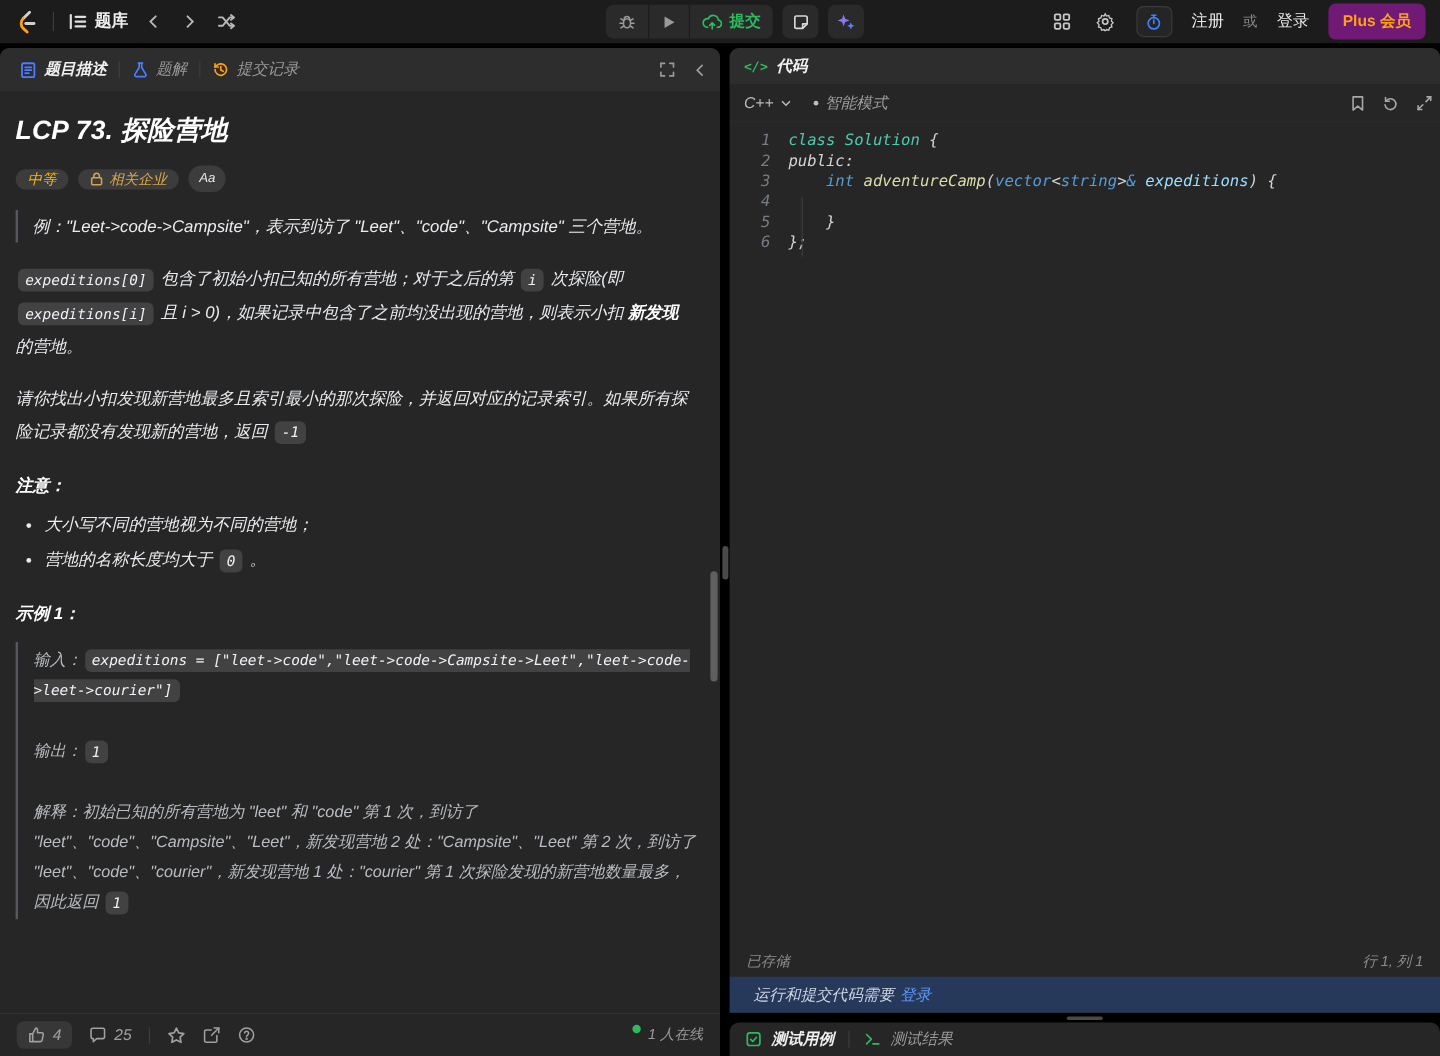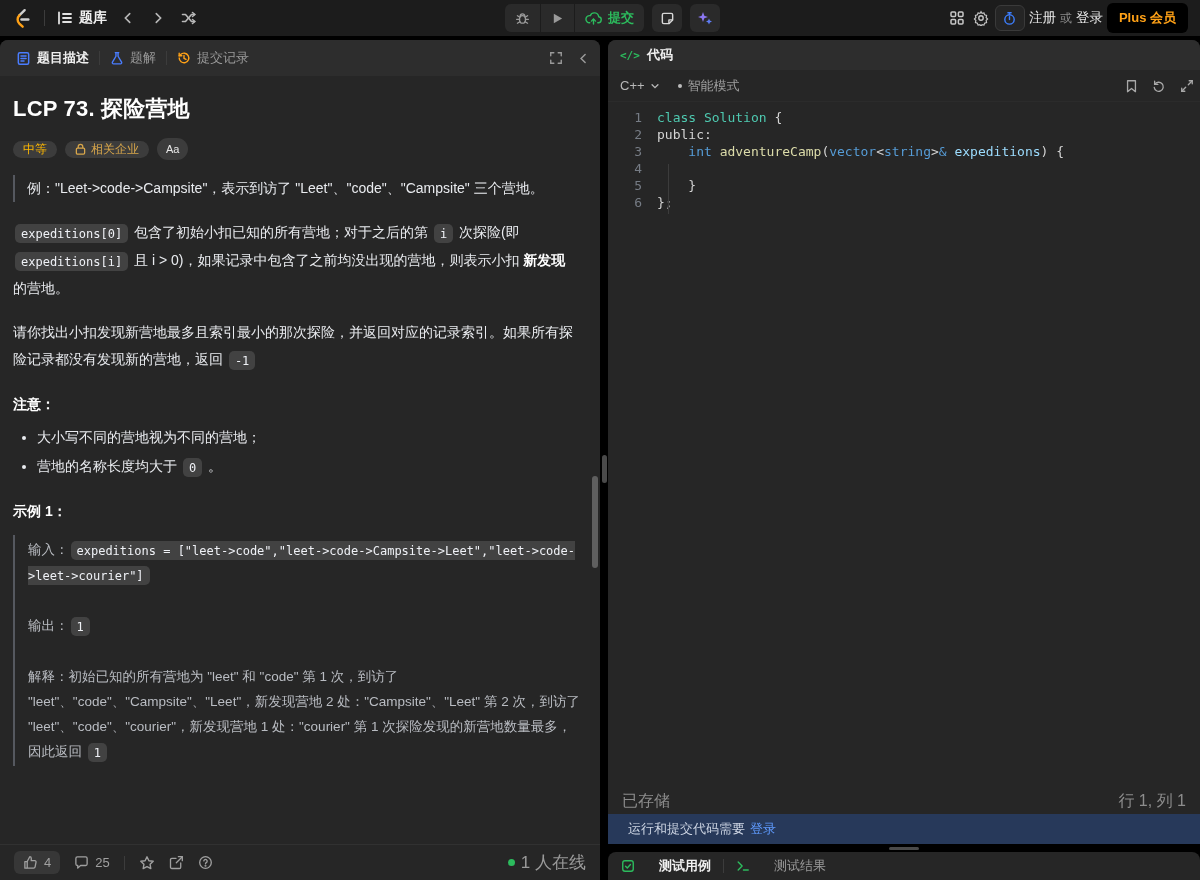--- a/index.html
+++ b/index.html
@@ -14,30 +14,30 @@
   .nav-problem-list { display:flex; align-items:center; gap:6px; cursor:pointer;text-align:center; }
   .nav-problem-list span { font-size:14px; font-weight:bold; color:#f0f0f0; }
   .nav-chev { color:#b8b8b8; display:flex; align-items:center; padding:2px; }
   .nav-center { position:absolute; left:505px; display:flex; align-items:center; gap:8px; }
   .run-group { display:flex; align-items:center; background:#2a2a2a; border-radius:6px; overflow:hidden; }
   .run-group .seg { display:flex; align-items:center; justify-content:center; height:28px; padding:0 10px; cursor:pointer; }
   .run-group .seg + .seg { border-left:1px solid #1c1c1c; }
   .submit-seg { color:#2cbb5d; font-size:13px; font-weight:bold; gap:6px; }
   .sq-btn { width:30px; height:28px; background:#2a2a2a; border-radius:6px; display:flex;
             align-items:center; justify-content:center; cursor:pointer; }
-  .nav-right { margin-left:auto; display:flex; align-items:center; gap:4px; }
+  .nav-right { margin-left:auto; display:flex; align-items:center; gap:16px; }
   .nav-right .txt { font-size:13.5px; color:#e8e8e8; cursor:pointer; }
   .nav-right .or { font-size:12px; color:#8a8a8a; }
   .timer-btn { width:30px; height:26px; border:1px solid #3a3a3a; background:#252525; border-radius:6px;
                display:flex; align-items:center; justify-content:center; cursor:pointer; }
-  .plus-pill { background:#000000; color:#ffa116; font-size:13px; font-weight:bold;
+  .plus-pill { background:#701a75; color:#ffa116; font-size:13px; font-weight:bold;
                padding:6px 12px; border-radius:6px; cursor:pointer; white-space:nowrap; }
 
   
-  .workspace { position:absolute; top:40px; left:0; right:0; bottom:0; display:flex; }
+  .workspace { position:absolute; top:40px; left:0; right:0; bottom:0; display:flex;font-style:italic; }
   .gap-v { width:8px; position:relative; }
   .gap-v .handle { position:absolute; left:1.5px; top:415px; width:5px; height:28px; background:#4a4a4a; border-radius:3px; }
 
   .panel { background:#262626; border-radius:8px 8px 0 0; display:flex; flex-direction:column; overflow:hidden; }
   .left-panel { width:600px; position:relative; }
   .right-col { width:592px; display:flex; flex-direction:column; }
 
   
   .tabbar { height:36px; background:#2d2d2d; display:flex; align-items:center; padding:0 10px; flex:none; }
   .tab { display:flex; align-items:center; gap:6px; padding:0 6px; cursor:pointer; font-size:13px; color:#9a9a9a; }
@@ -70,21 +70,21 @@
   .example-row { font-size:13.5px; line-height:25px; color:#b9bcc2; }
   .example-row .chip { font-size:12px; line-height:21px; }
 
   .doc-scrollbar { position:absolute; right:2px; top:400px; width:6px; height:92px; background:#5f5f5f; border-radius:3px; }
 
   .doc-footer { flex:none; height:36px; border-top:1px solid #313131; display:flex; align-items:center;
                 padding:0 14px; gap:14px; background:#262626; }
   .foot-item { display:flex; align-items:center; gap:6px; color:#a0a0a0; font-size:13px; cursor:pointer; }
   .foot-item.like { background:rgba(255,255,255,.08); border-radius:6px; padding:4px 9px; }
   .foot-sep { width:1px; height:14px; background:#3c3c3c; }
-  .online { margin-left:auto; display:flex; align-items:center; gap:6px; font-size:17px; color:#9a9a9a; }
+  .online { margin-left:auto; display:flex; align-items:flex-start; gap:6px; font-size:12px; color:#9a9a9a; }
   .online .dot { width:7px; height:7px; border-radius:50%; background:#2cbb5d; }
 
   
   .code-panel { flex:1; }
   .code-header { height:30px; background:#2d2d2d; display:flex; align-items:center; gap:7px; padding:0 12px; flex:none; }
   .code-header .glyph { font-family:"DejaVu Sans Mono",monospace; font-size:11px; font-weight:bold; color:#2cbb5d; }
   .code-header .label { font-size:13px; font-weight:bold; color:#f0f0f0; }
   .code-toolbar { height:32px; display:flex; align-items:center; padding:0 12px; gap:8px; flex:none; border-bottom:1px solid #2b2b2b; }
   .lang-select { display:flex; align-items:center; gap:5px; color:#b8b8b8; font-size:13px; cursor:pointer; }
   .mode { display:flex; align-items:center; gap:6px; color:#9f9f9f; font-size:13px; margin-left:10px; cursor:pointer; }
@@ -94,32 +94,32 @@
 
   .editor { flex:1; padding-top:7px; position:relative; font-family:"DejaVu Sans Mono",monospace; font-size:13px; }
   .code-line { display:flex; height:17px; line-height:17px; white-space:pre; }
   .gutter { width:34px; text-align:right; color:#767c85; flex:none; user-select:none; }
   .line-code { margin-left:15px; }
   .tok-kw { color:#569cd6; } .tok-ty { color:#4ec9b0; } .tok-fn { color:#dcdcaa; }
   .tok-var { color:#9cdcfe; } .tok-pl { color:#d4d4d4; }
   .indent-guide { position:absolute; left:60px; top:62px; width:1px; height:50px; background:#3c3c3c; }
 
   .status-bar { height:26px; flex:none; display:flex; align-items:center; justify-content:space-between;
-                padding:0 14px; font-size:16px; color:#8c8c8c; }
+                padding:0 14px; font-size:12px; color:#8c8c8c; }
   .login-banner { height:30px; flex:none; background:#27395a; display:flex; align-items:center;
                   padding:0 20px; font-size:13px; color:#cdd5e3; gap:5px; }
   .login-banner a { color:#5f9bff; text-decoration:none; cursor:pointer; }
 
   .gap-h { height:8px; position:relative; flex:none; }
   .gap-h .handle { position:absolute; left:50%; top:2.5px; width:30px; height:3.5px; margin-left:-15px;
                    background:#4a4a4a; border-radius:2px; }
 
   .console-panel { height:28px; border-radius:8px 8px 0 0; flex:none; }
   .console-header { height:28px; display:flex; align-items:center; padding:0 13px; gap:8px; }
-  .console-tab { display:flex; align-items:center; gap:24px; font-size:13px; cursor:pointer; color:#9a9a9a; }
+  .console-tab { display:flex; align-items:center; gap:8px; font-size:13px; cursor:pointer; color:#9a9a9a; }
   .console-tab.active { font-weight:bold; color:#f0f0f0; }
 
   svg { display:block; }
 </style>
 </head>
 <body>
 
 <div class="navbar">
   <div class="nav-left">
     <div>

